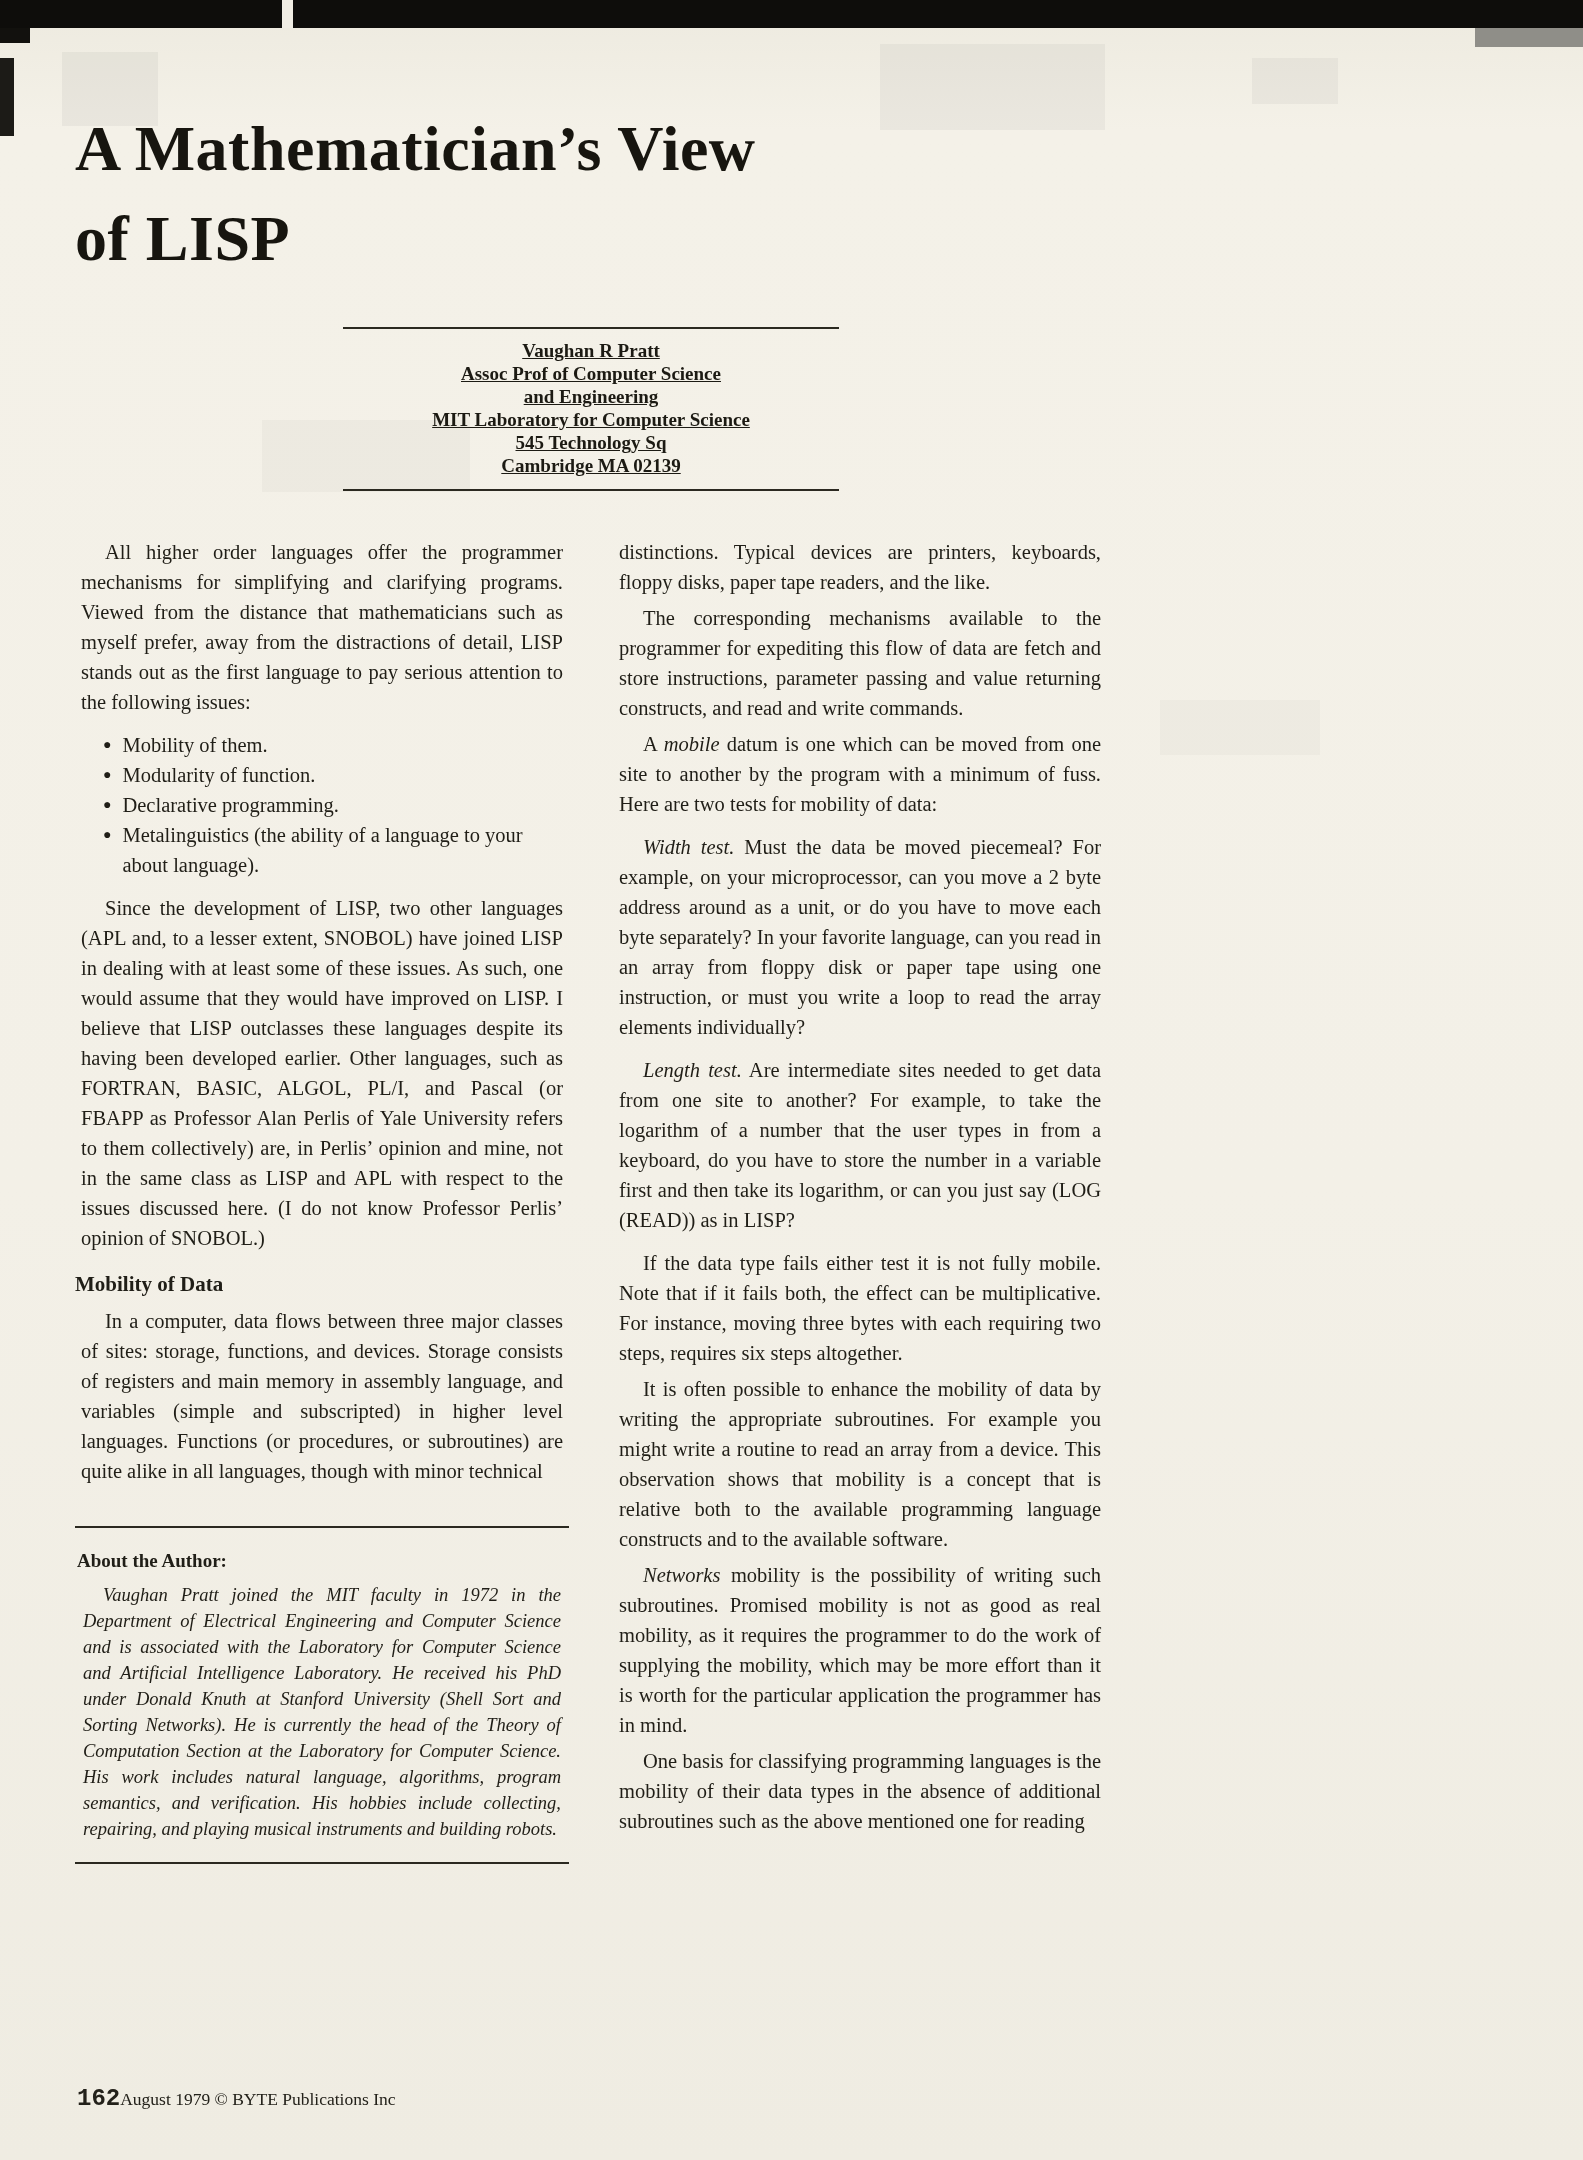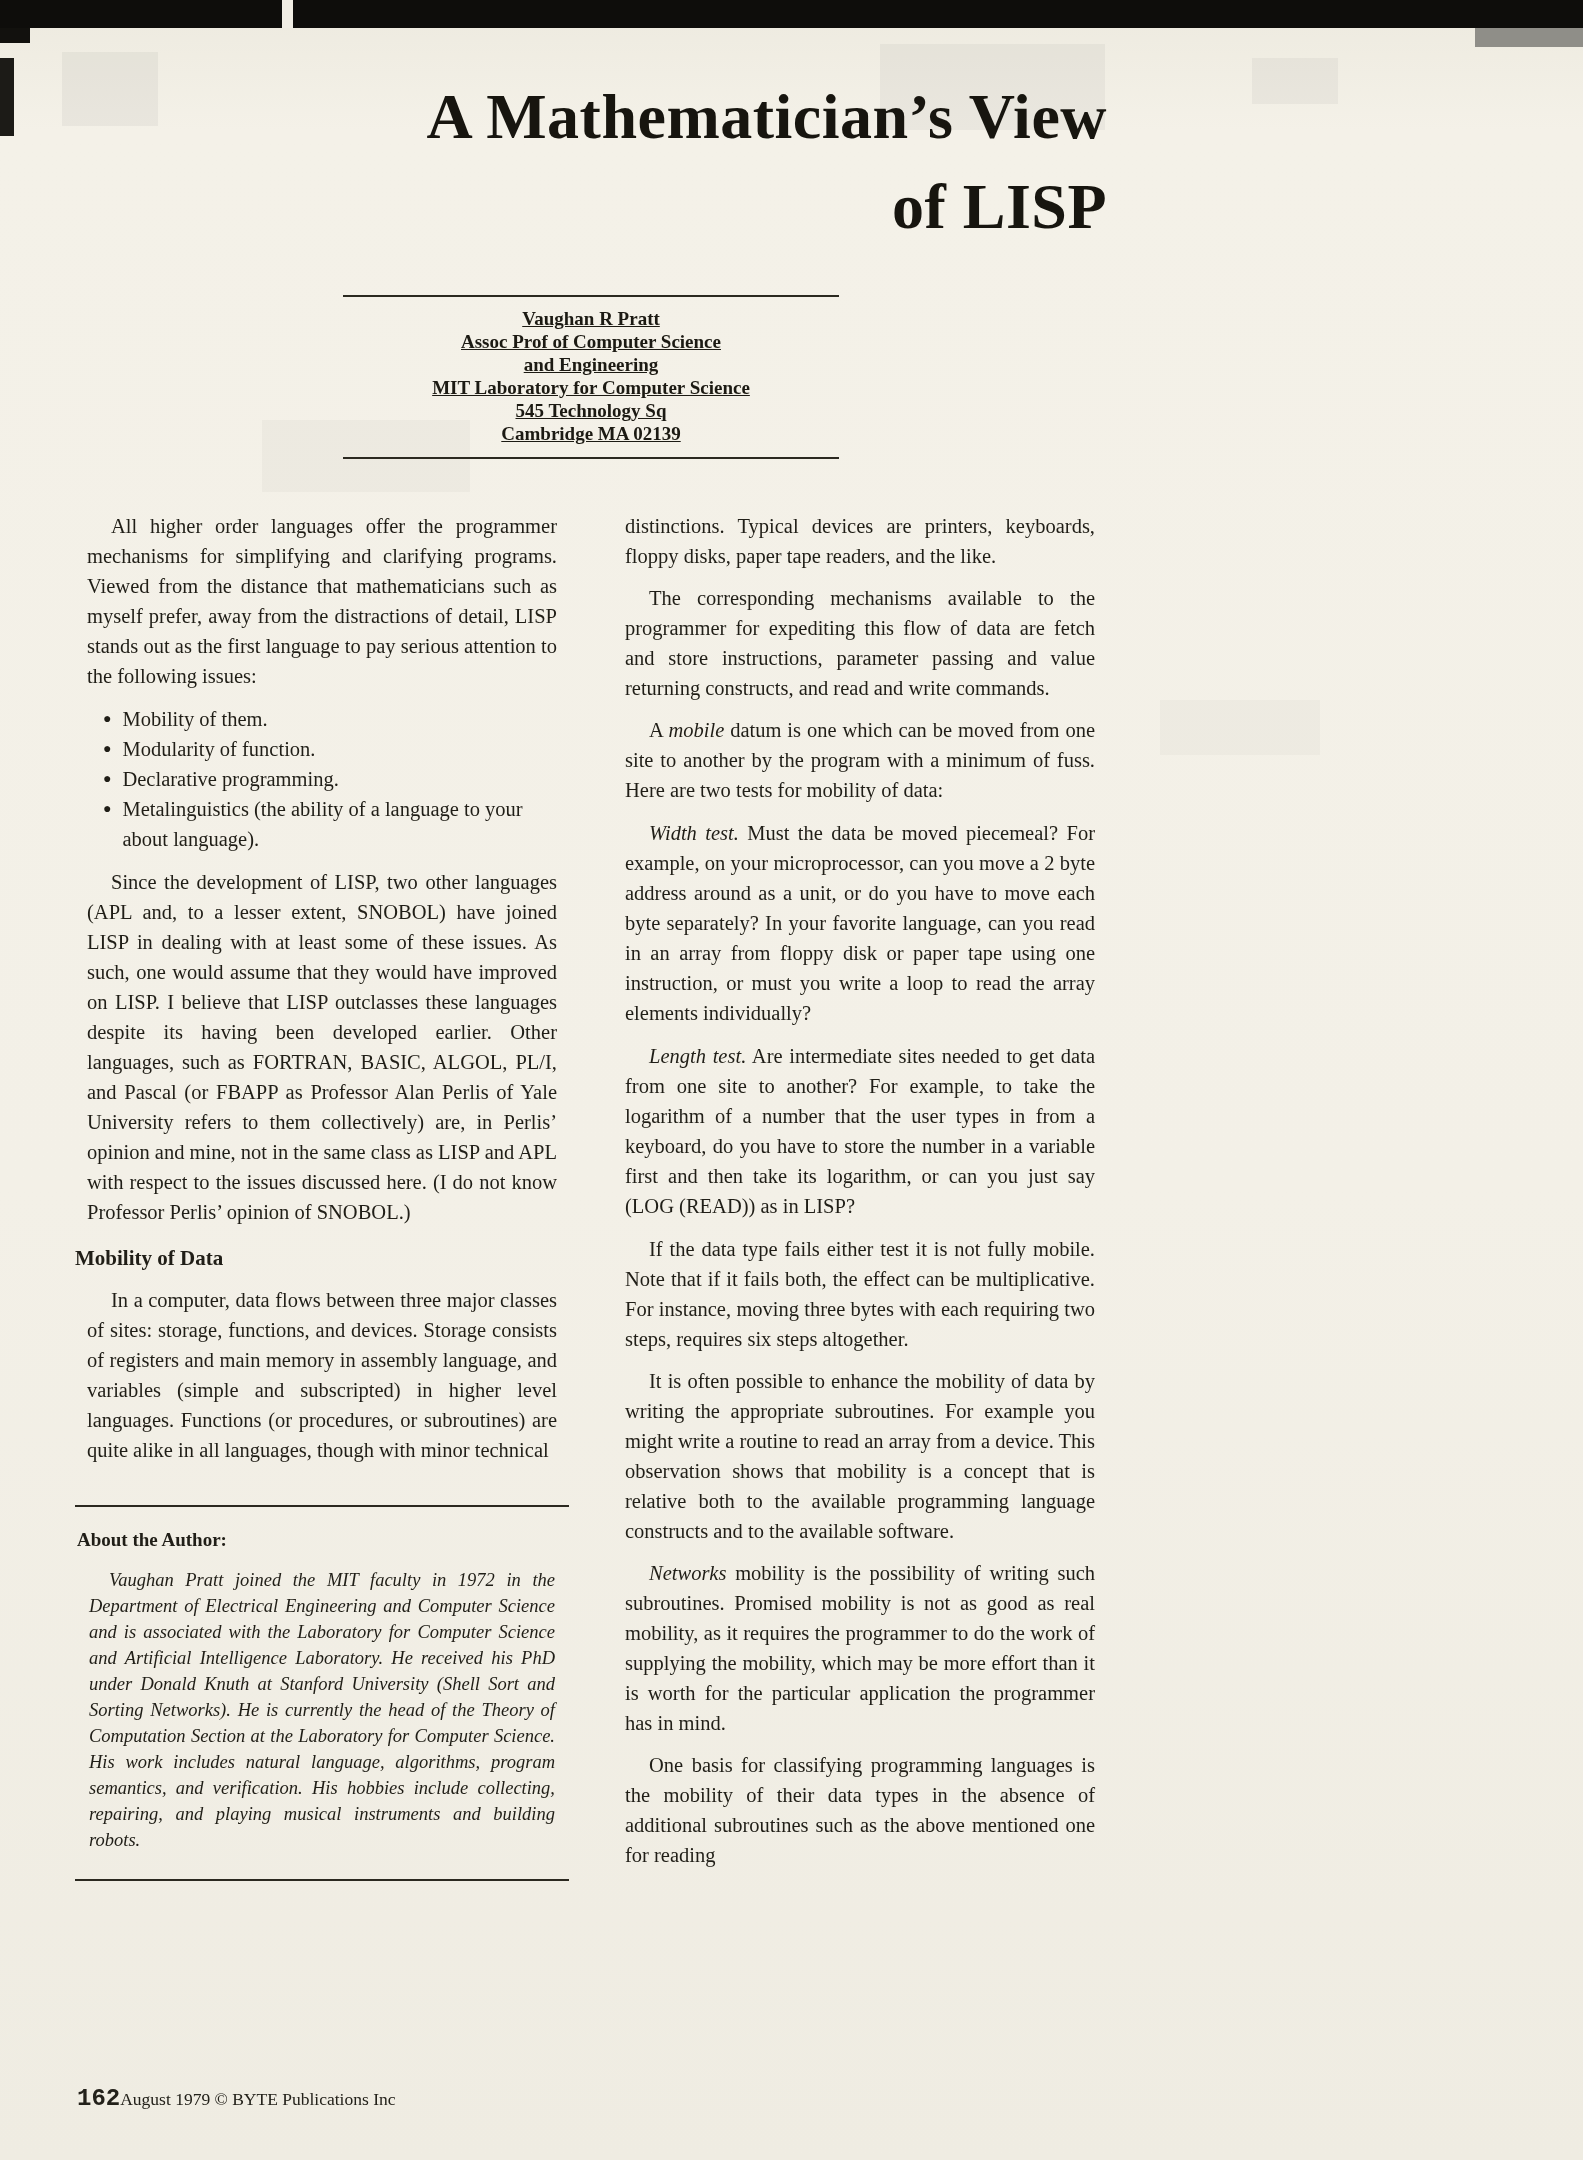--- a/index.html
+++ b/index.html
@@ -24,32 +24,32 @@
   .ghost { position:absolute; background:#3a3a33; z-index:1; }
   .ghost.g1 { left:62px; top:52px; width:96px; height:74px; opacity:0.055; }
   .ghost.g2 { left:880px; top:44px; width:225px; height:86px; opacity:0.05; }
   .ghost.g3 { left:1252px; top:58px; width:86px; height:46px; opacity:0.05; }
   .ghost.g4 { left:262px; top:420px; width:208px; height:72px; opacity:0.035; }
   .ghost.g5 { left:1160px; top:700px; width:160px; height:55px; opacity:0.03; }
 
   
   .content { position:absolute; left:75px; top:0; width:1032px; z-index:5; }
 
-  .title { padding-top:72px; text-align:right; font-weight:bold; font-size:64px; line-height:1.4; color:#17150f; letter-spacing:0.5px; }
+  .title { padding-top:104px; text-align:left; font-weight:bold; font-size:64px; line-height:1.4; color:#17150f; letter-spacing:0.5px; }
 
   .author-block {
     width:496px; margin:44px auto 16px;
     border-top:2px solid #2b2920; border-bottom:2px solid #2b2920;
     padding:10px 4px 12px;
     text-align:center; font-weight:bold; font-size:19px; line-height:23px; color:#1c1a13;text-decoration:underline;
   }
 
   .columns { display:flex; gap:44px; margin-top:40px; }
   .col { width:494px; font-size:20.5px; line-height:30px; text-align:justify; }
-  .col p { margin:12px; }
+  .col p { margin:6px; }
   .indent { text-indent:24px; }
   .pgap { margin-top:13px !important; }
   .it { font-style:italic; }
 
   .bullets { list-style:none; margin:13px 0 13px 4px; }
   .bullets li { display:flex; padding-left:24px; text-align:left; }
   .bullet-glyph { flex:0 0 auto; margin-right:11px; font-size:14px; line-height:30px; }
   .bullet-text { flex:1; }
 
   .section-heading { font-size:21px; font-weight:bold; margin:16px 0 7px; text-align:left; }

